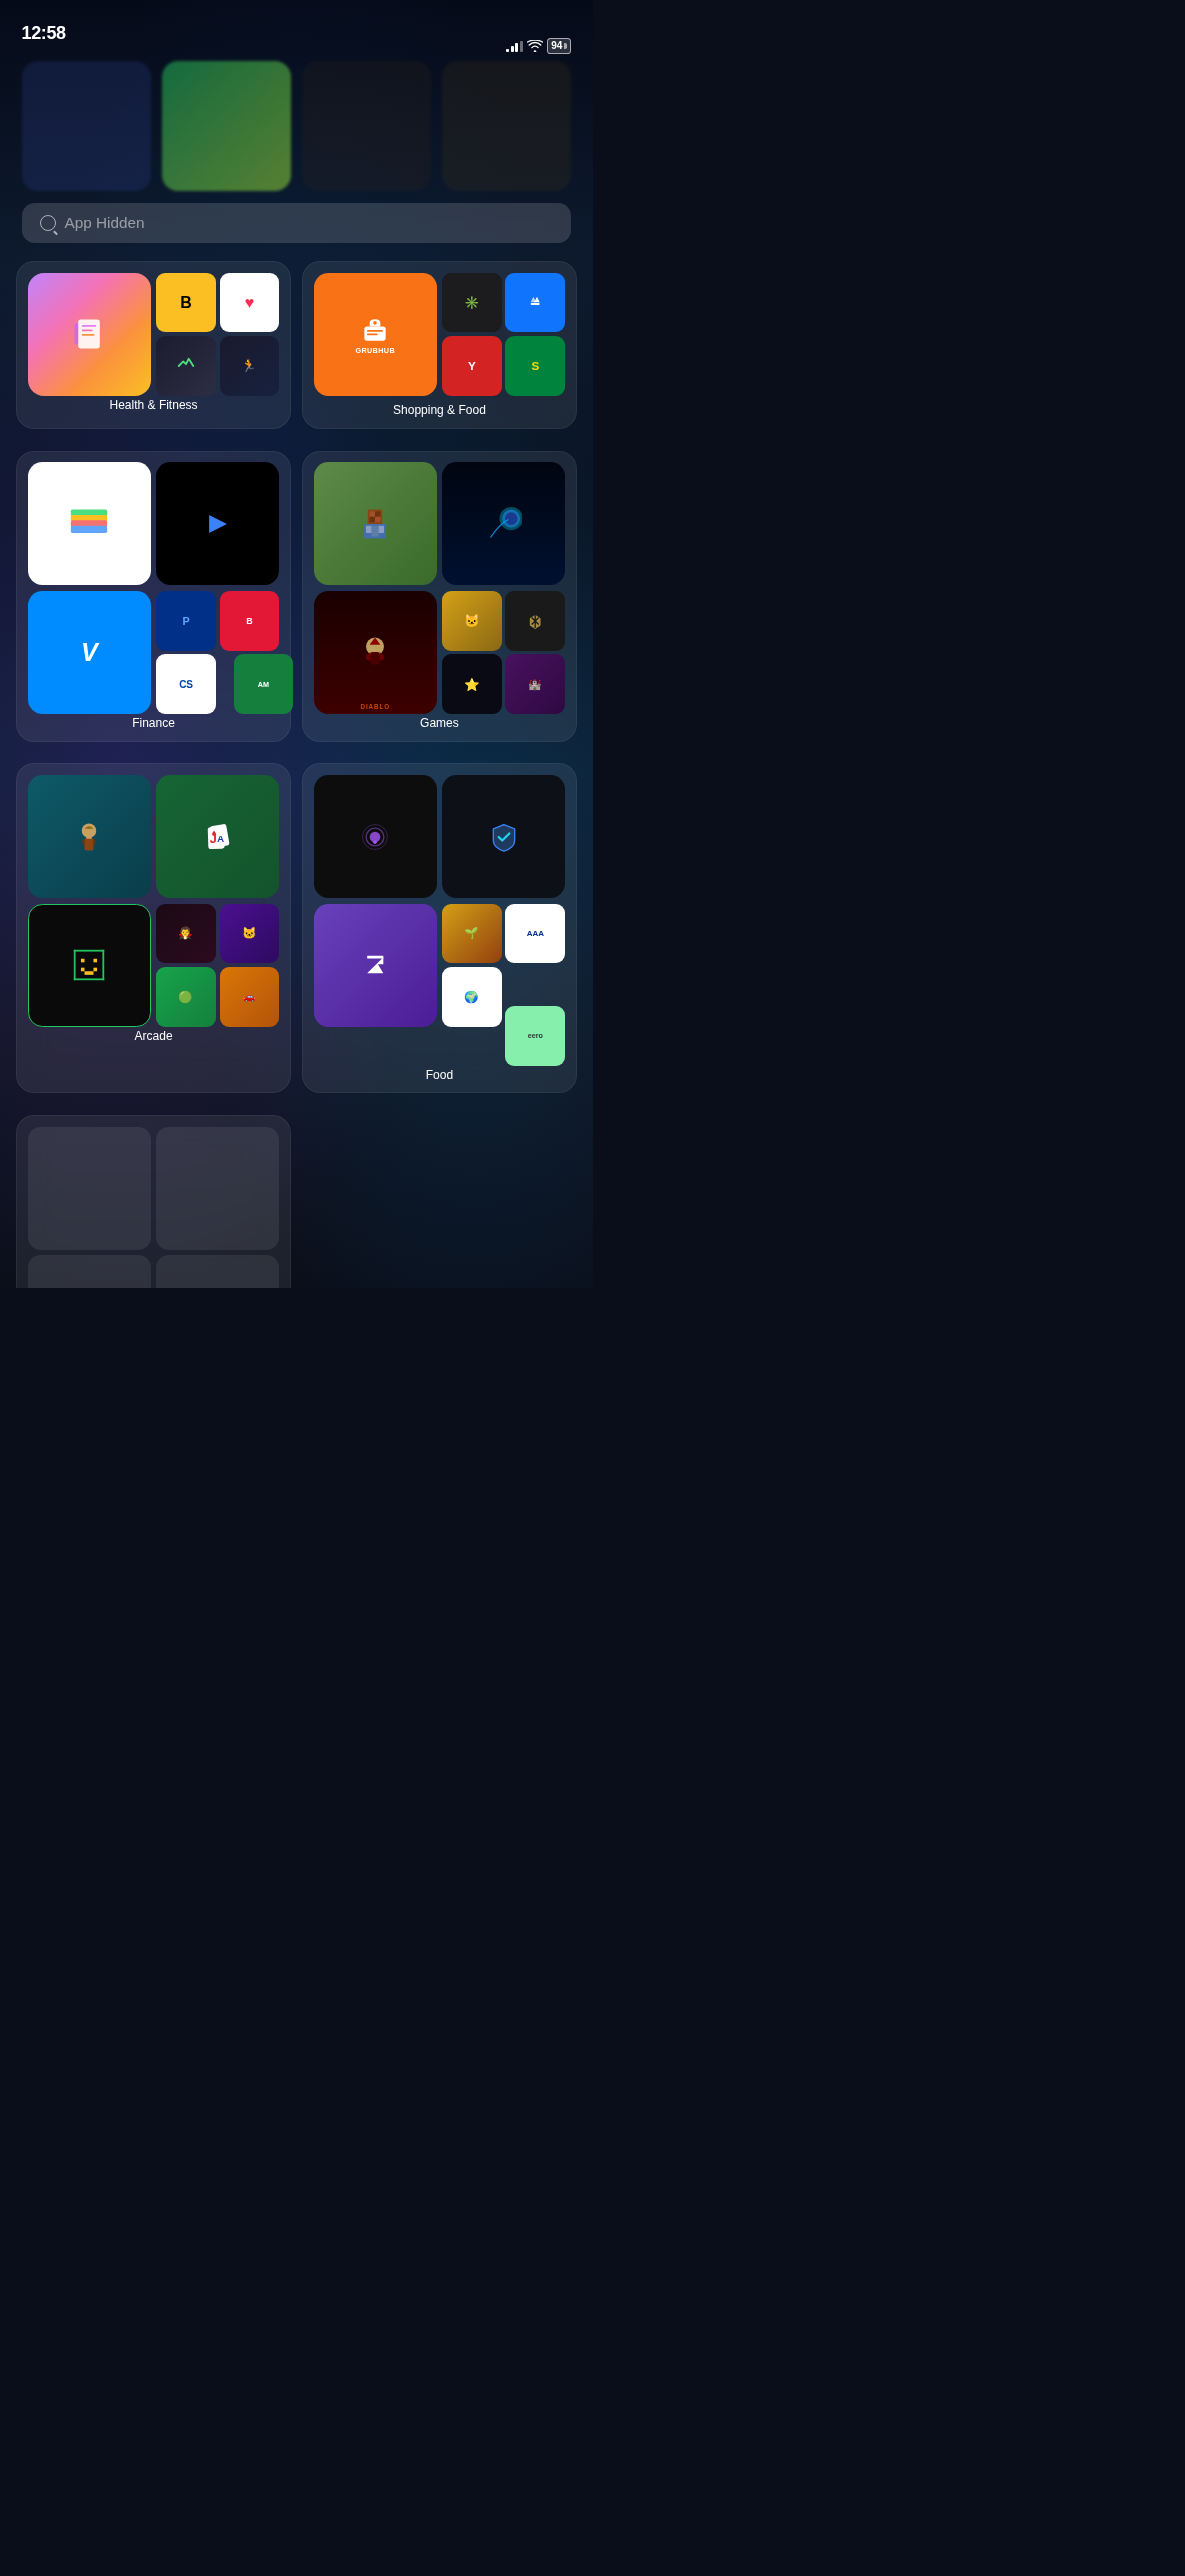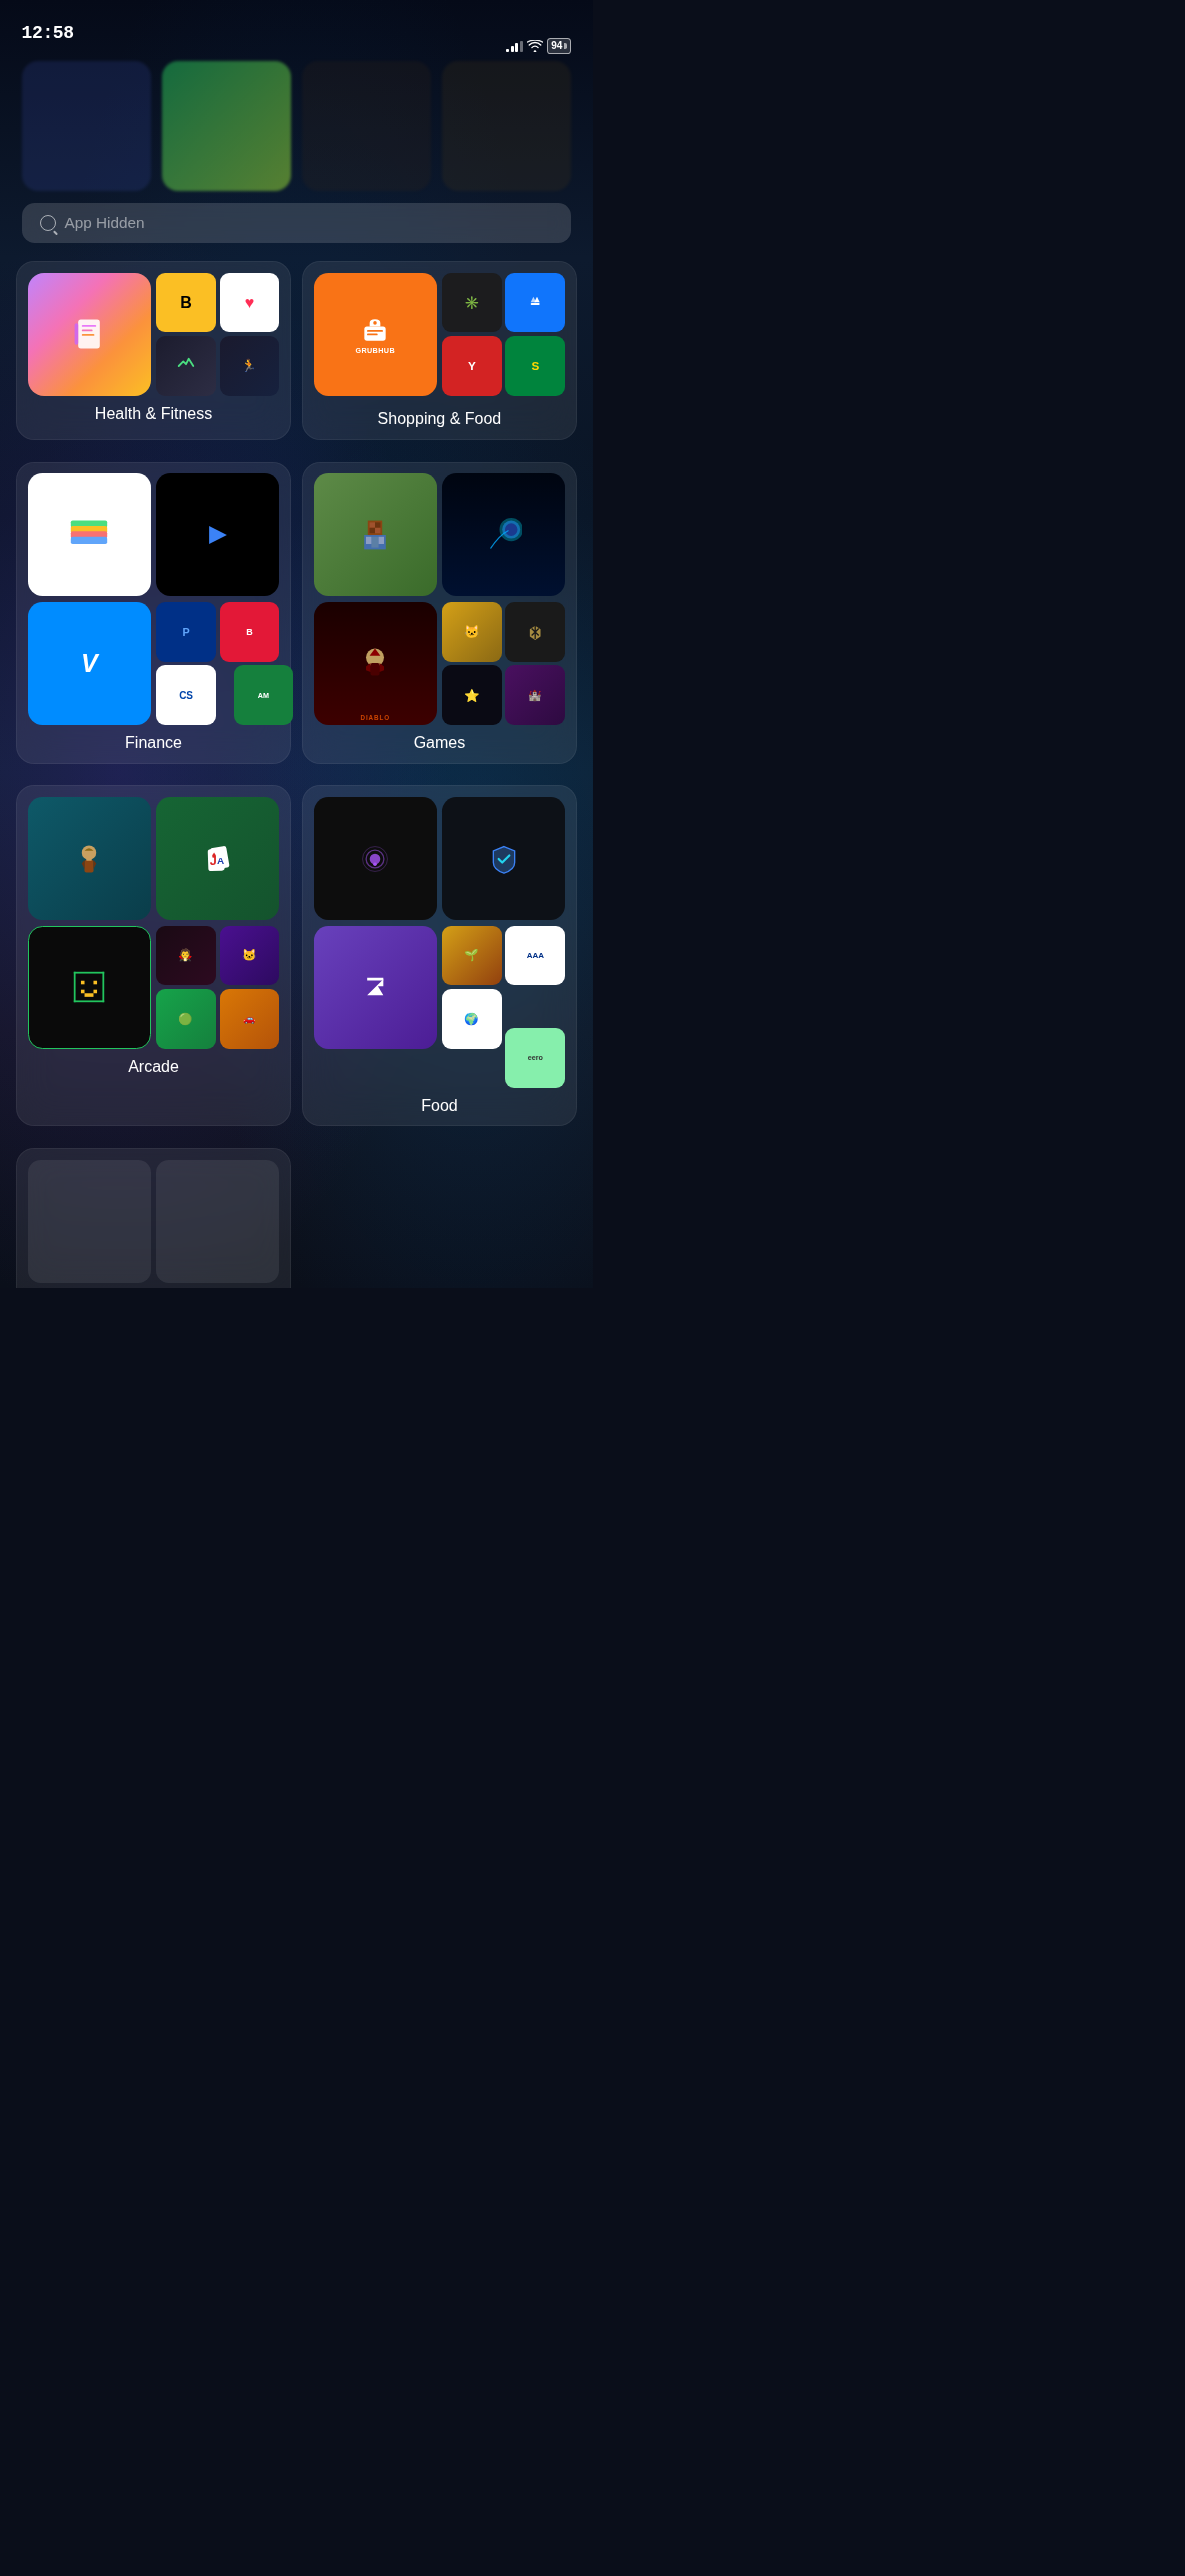--- a/index.html
+++ b/index.html
@@ -41,21 +41,20 @@
       display: flex;
       justify-content: space-between;
       align-items: center;
       padding: 12.6px 21.6px 7.2px;
     }
     .status-time {
       font-size: 18px;
       font-weight: 700;
       color: white;
       letter-spacing: -0.4px;
-      font-family: Liberation Mono, monospace;
     }
     .status-icons {
       display: flex;
       align-items: center;
       gap: 4px;
       margin-top: 25px;
     }
     .signal-bars {
       display: flex;
       align-items: flex-end;
@@ -137,22 +136,22 @@
       background: rgba(255,255,255,0.08);
       border-radius: 18px;
       padding: 10.8px;
       backdrop-filter: blur(18px);
       border: 0.9px solid rgba(255,255,255,0.06);
     }
 
     .folder-label {
       text-align: center;
       color: white;
-      font-size: 16px;
-      margin-top: 9px;
+      font-size: 12px;
+      margin-top: 2px;
       font-weight: 400;
     }
 
     
     .app-icon-lg {
       width: 100%;
       aspect-ratio: 1;
       border-radius: 14.4px;
       overflow: hidden;
       display: flex;

